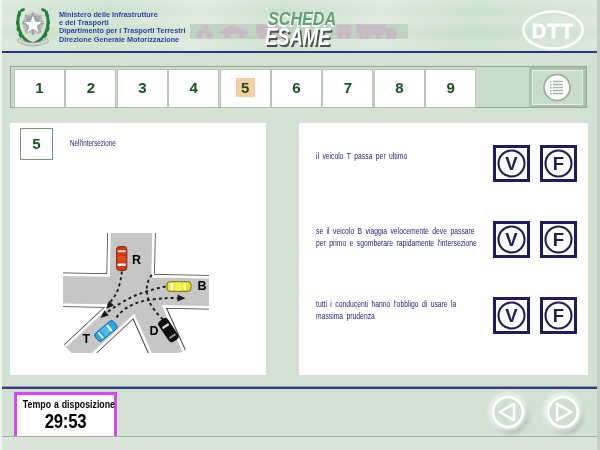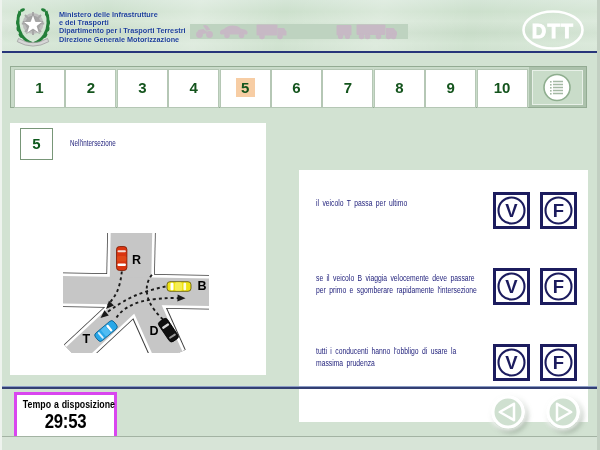--- a/index.html
+++ b/index.html
@@ -24,21 +24,21 @@
   
   #qbar{position:absolute;left:10px;top:66px;width:577px;height:42px;background:#c9dbc9;border:1px solid #93ab93;box-sizing:border-box;}
   .qcell{position:absolute;top:2px;width:49px;height:37px;background:#ffffff;border:1px solid #b5c7b5;
      color:#14541d;font-weight:bold;font-size:15px;text-align:center;line-height:35px;}
   .q5hl{position:absolute;left:15px;top:8px;width:19px;height:19px;background:#f7cda4;z-index:0;}
   .qnum{position:relative;z-index:1;}
   #qbtn{position:absolute;left:518px;top:0px;width:57px;height:40px;background:#acc2ac;}
   #qbtnin{position:absolute;left:3px;top:3px;width:49px;height:33px;background:#c9dcc9;border:1px solid #e8f0e8;}
   
   #lpanel{position:absolute;left:10px;top:123px;width:256px;height:252px;background:#ffffff;}
-  #rpanel{position:absolute;left:299px;top:123px;width:289px;height:252px;background:#ffffff;margin-top:47px;}
+  #rpanel{position:absolute;left:299px;top:123px;width:289px;height:252px;background:#ffffff;}
   #qnumbox{position:absolute;left:10px;top:5px;width:31px;height:30px;border:1px solid #789678;
      color:#0f5a1e;font-weight:bold;font-size:15px;text-align:center;line-height:30px;}
   #qtext{position:absolute;left:60px;top:15px;color:#23237d;font-size:8.7px;transform:scaleX(0.72);transform-origin:0 0;}
   .stmt{position:absolute;left:17px;color:#23237d;font-size:8.7px;line-height:12.4px;word-spacing:2px;white-space:nowrap;
      transform:scaleX(0.78);transform-origin:0 0;}
   .vf{position:absolute;width:31px;height:31px;border:3px solid #1c1c5e;background:#fff;}
   .vfc{position:absolute;left:1px;top:1px;width:29px;height:29px;}
   
   #bline1{position:absolute;left:1px;top:386px;width:599px;height:1px;background:#8b9cc5;}
   #bline2{position:absolute;left:1px;top:387px;width:599px;height:2px;background:#333f73;}
@@ -111,38 +111,41 @@
         <circle cx="20" cy="18.5" r="10.5" fill="#bdbdbd"></circle>
         <g stroke="#a8a8a8" stroke-width="2">
           <path d="M20 7 l0 23 M8.8 18.5 l22.4 0 M12 10 l16 17 M28 10 l-16 17"></path>
         </g>
         <circle cx="20" cy="18.5" r="7.8" fill="#a5a5a5"></circle>
         <path d="M20 9.3 l2.6 7.2 7.6 0 -6.1 4.6 2.3 7.4 -6.4 -4.5 -6.4 4.5 2.3 -7.4 -6.1 -4.6 7.6 0 z" fill="#ffffff" stroke="#8a8a8a" stroke-width="0.6"></path>
         <path d="M5.5 33.5 q14.5 8.5 29 0 l1.2 3.2 q-15.7 8.8 -31.4 0 z" fill="#d6d6d6" stroke="#979797" stroke-width="0.7"></path>
       </g>
     </svg>
     <div id="minitext">Ministero delle Infrastrutture<br>e dei Trasporti<br>Dipartimento per i Trasporti Terrestri<br>Direzione Generale Motorizzazione</div>
+    <div id="logo">
+      <div id="scheda">SCHEDA</div>
+      <div id="esame">ESAME</div>
+    </div>
     <svg id="dtt" width="64" height="40" viewBox="0 0 64 40">
       <ellipse cx="32" cy="20" rx="29.5" ry="18.5" fill="none" stroke="#ffffff" stroke-width="2.6"></ellipse>
       <text x="32" y="27.5" text-anchor="middle" font-family="Liberation Sans" font-weight="bold" font-size="20" fill="#ffffff" stroke="#ffffff" stroke-width="0.9" letter-spacing="1.2">DTT</text>
     </svg>
     <div id="hline"></div>
   </div>
 
   <div id="qbar">
     <div class="qcell" style="left:3px"><span class="qnum">1</span></div>
     <div class="qcell" style="left:54.4px"><span class="qnum">2</span></div>
     <div class="qcell" style="left:105.8px"><span class="qnum">3</span></div>
     <div class="qcell" style="left:157.2px"><span class="qnum">4</span></div>
     <div class="qcell" style="left:208.6px"><div class="q5hl"></div><span class="qnum">5</span></div>
     <div class="qcell" style="left:260px"><span class="qnum">6</span></div>
     <div class="qcell" style="left:311.4px"><span class="qnum">7</span></div>
     <div class="qcell" style="left:362.8px"><span class="qnum">8</span></div>
     <div class="qcell" style="left:414.2px"><span class="qnum">9</span></div>
-    <div class="qcell" style="left:465.6px"><span class="qnum">10</span></div>
     <div id="qbtn">
         <div id="qbtnin">
       <svg width="49" height="33" viewBox="0 0 49 33">
         <circle cx="24" cy="16.5" r="13" fill="#ffffff" stroke="#8fae8f" stroke-width="1.6"></circle>
         <g stroke="#a4b9a4" stroke-width="1.4">
           <path d="M20 10.5 h10 M20 13.5 h10 M20 16.5 h10 M20 19.5 h10 M20 22.5 h10"></path>
         </g>
         <g fill="#a4b9a4">
           <rect x="17" y="10" width="1.6" height="1.6"></rect>
               <rect x="17" y="13" width="1.6" height="1.6"></rect>

